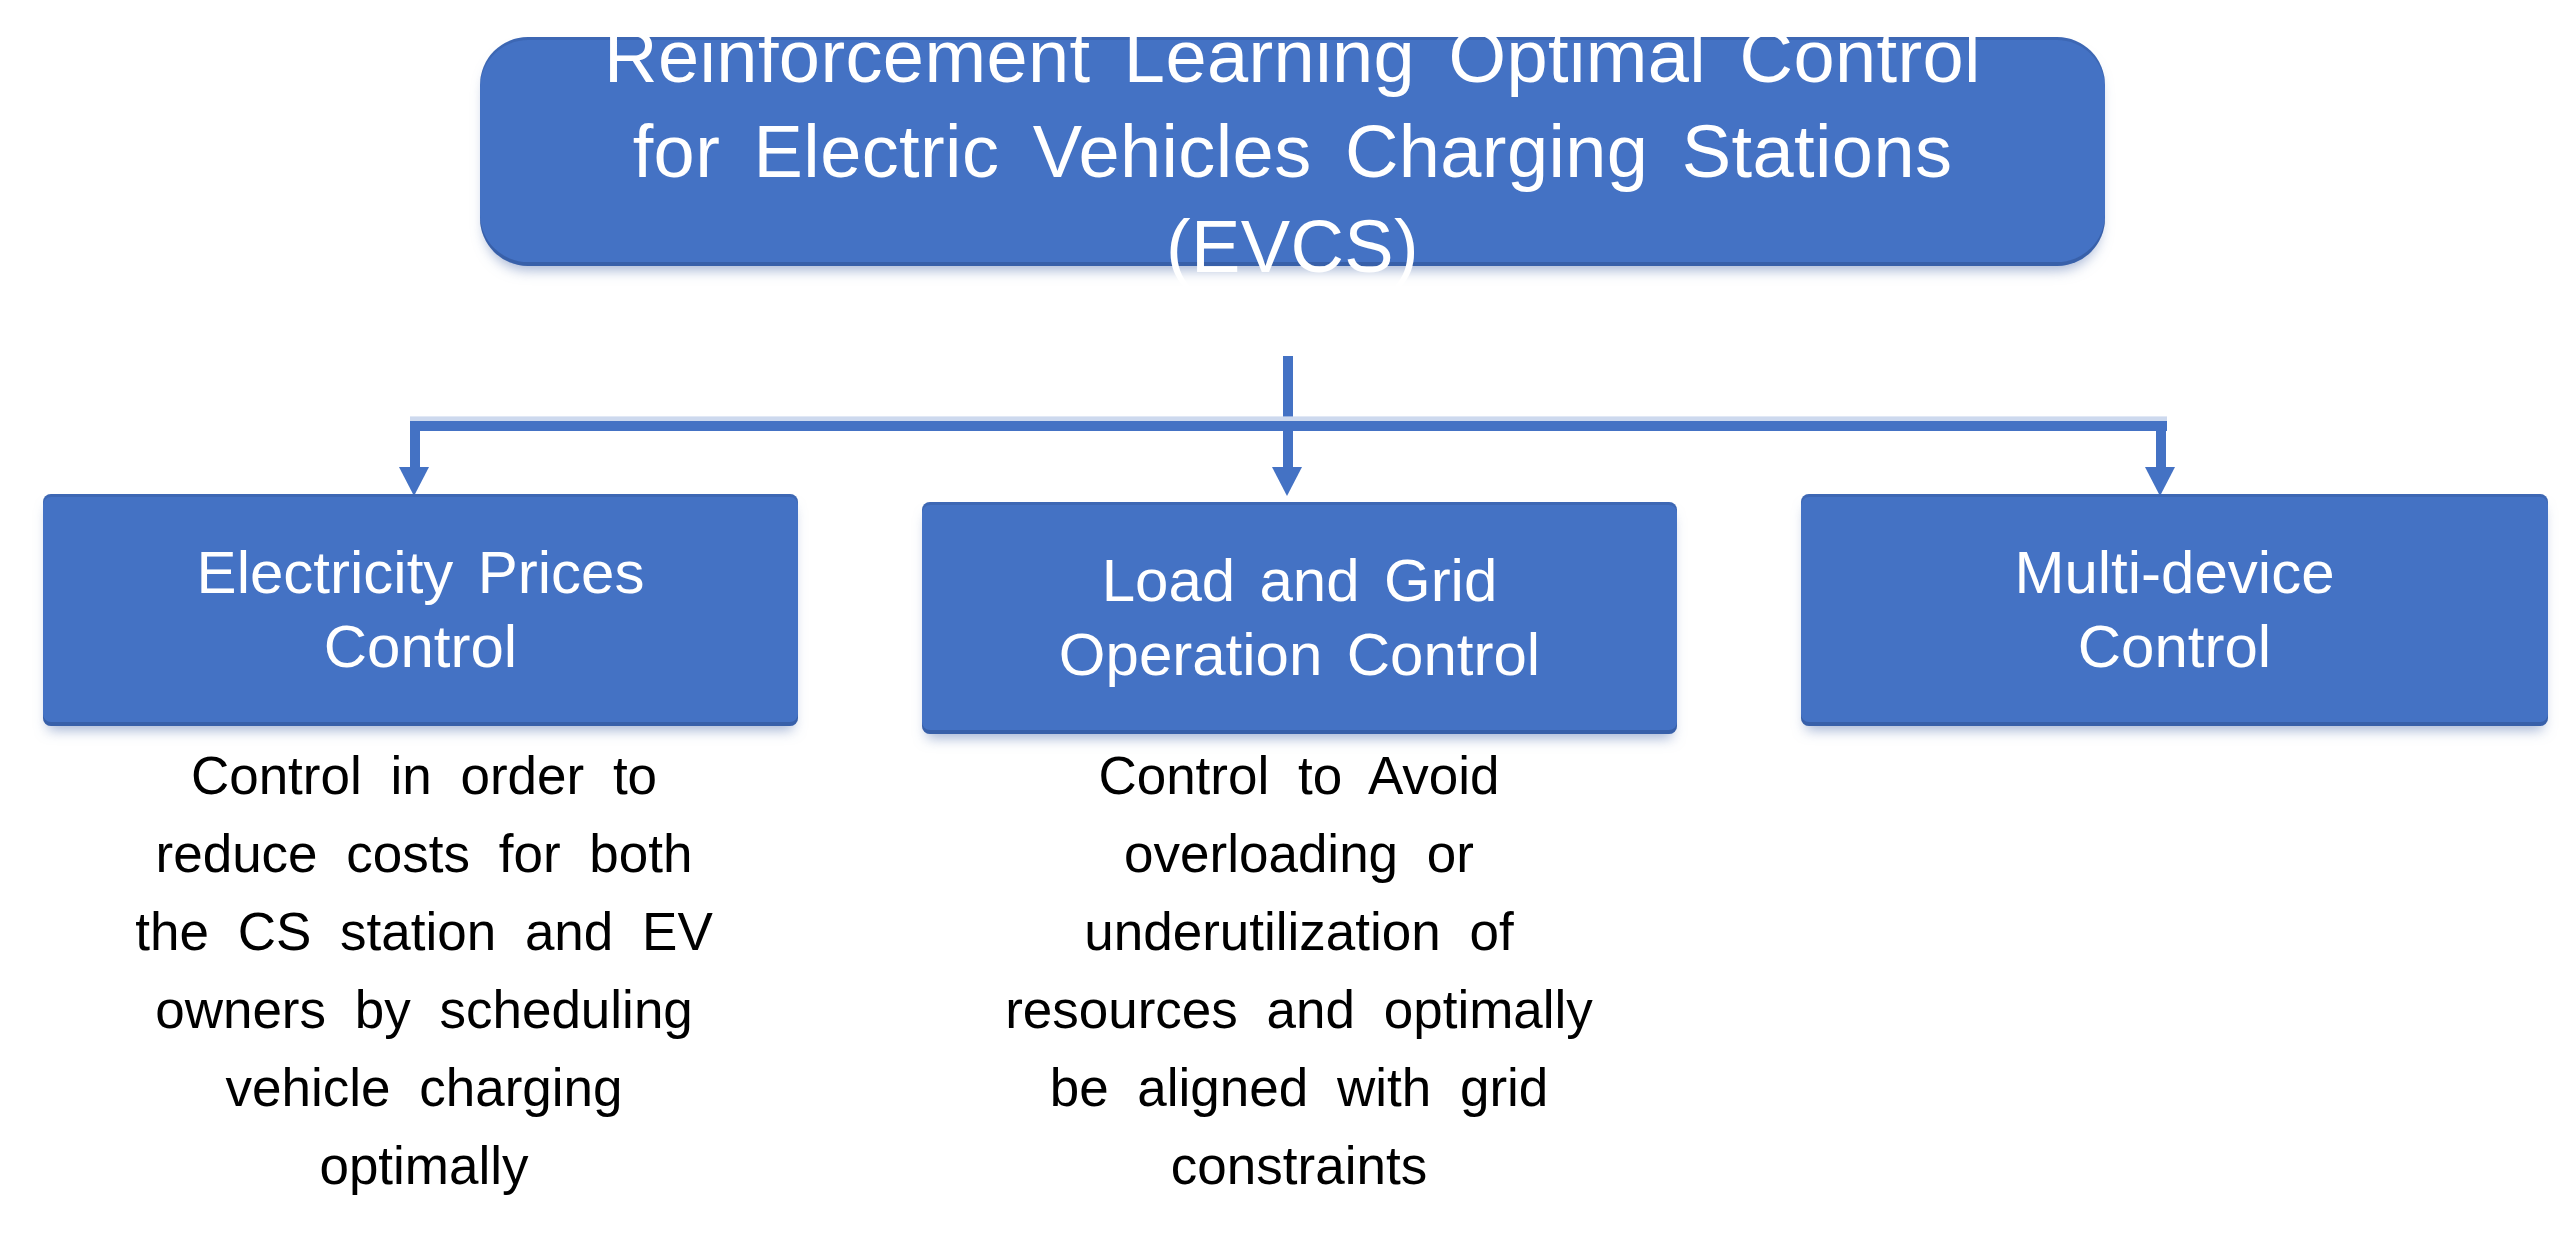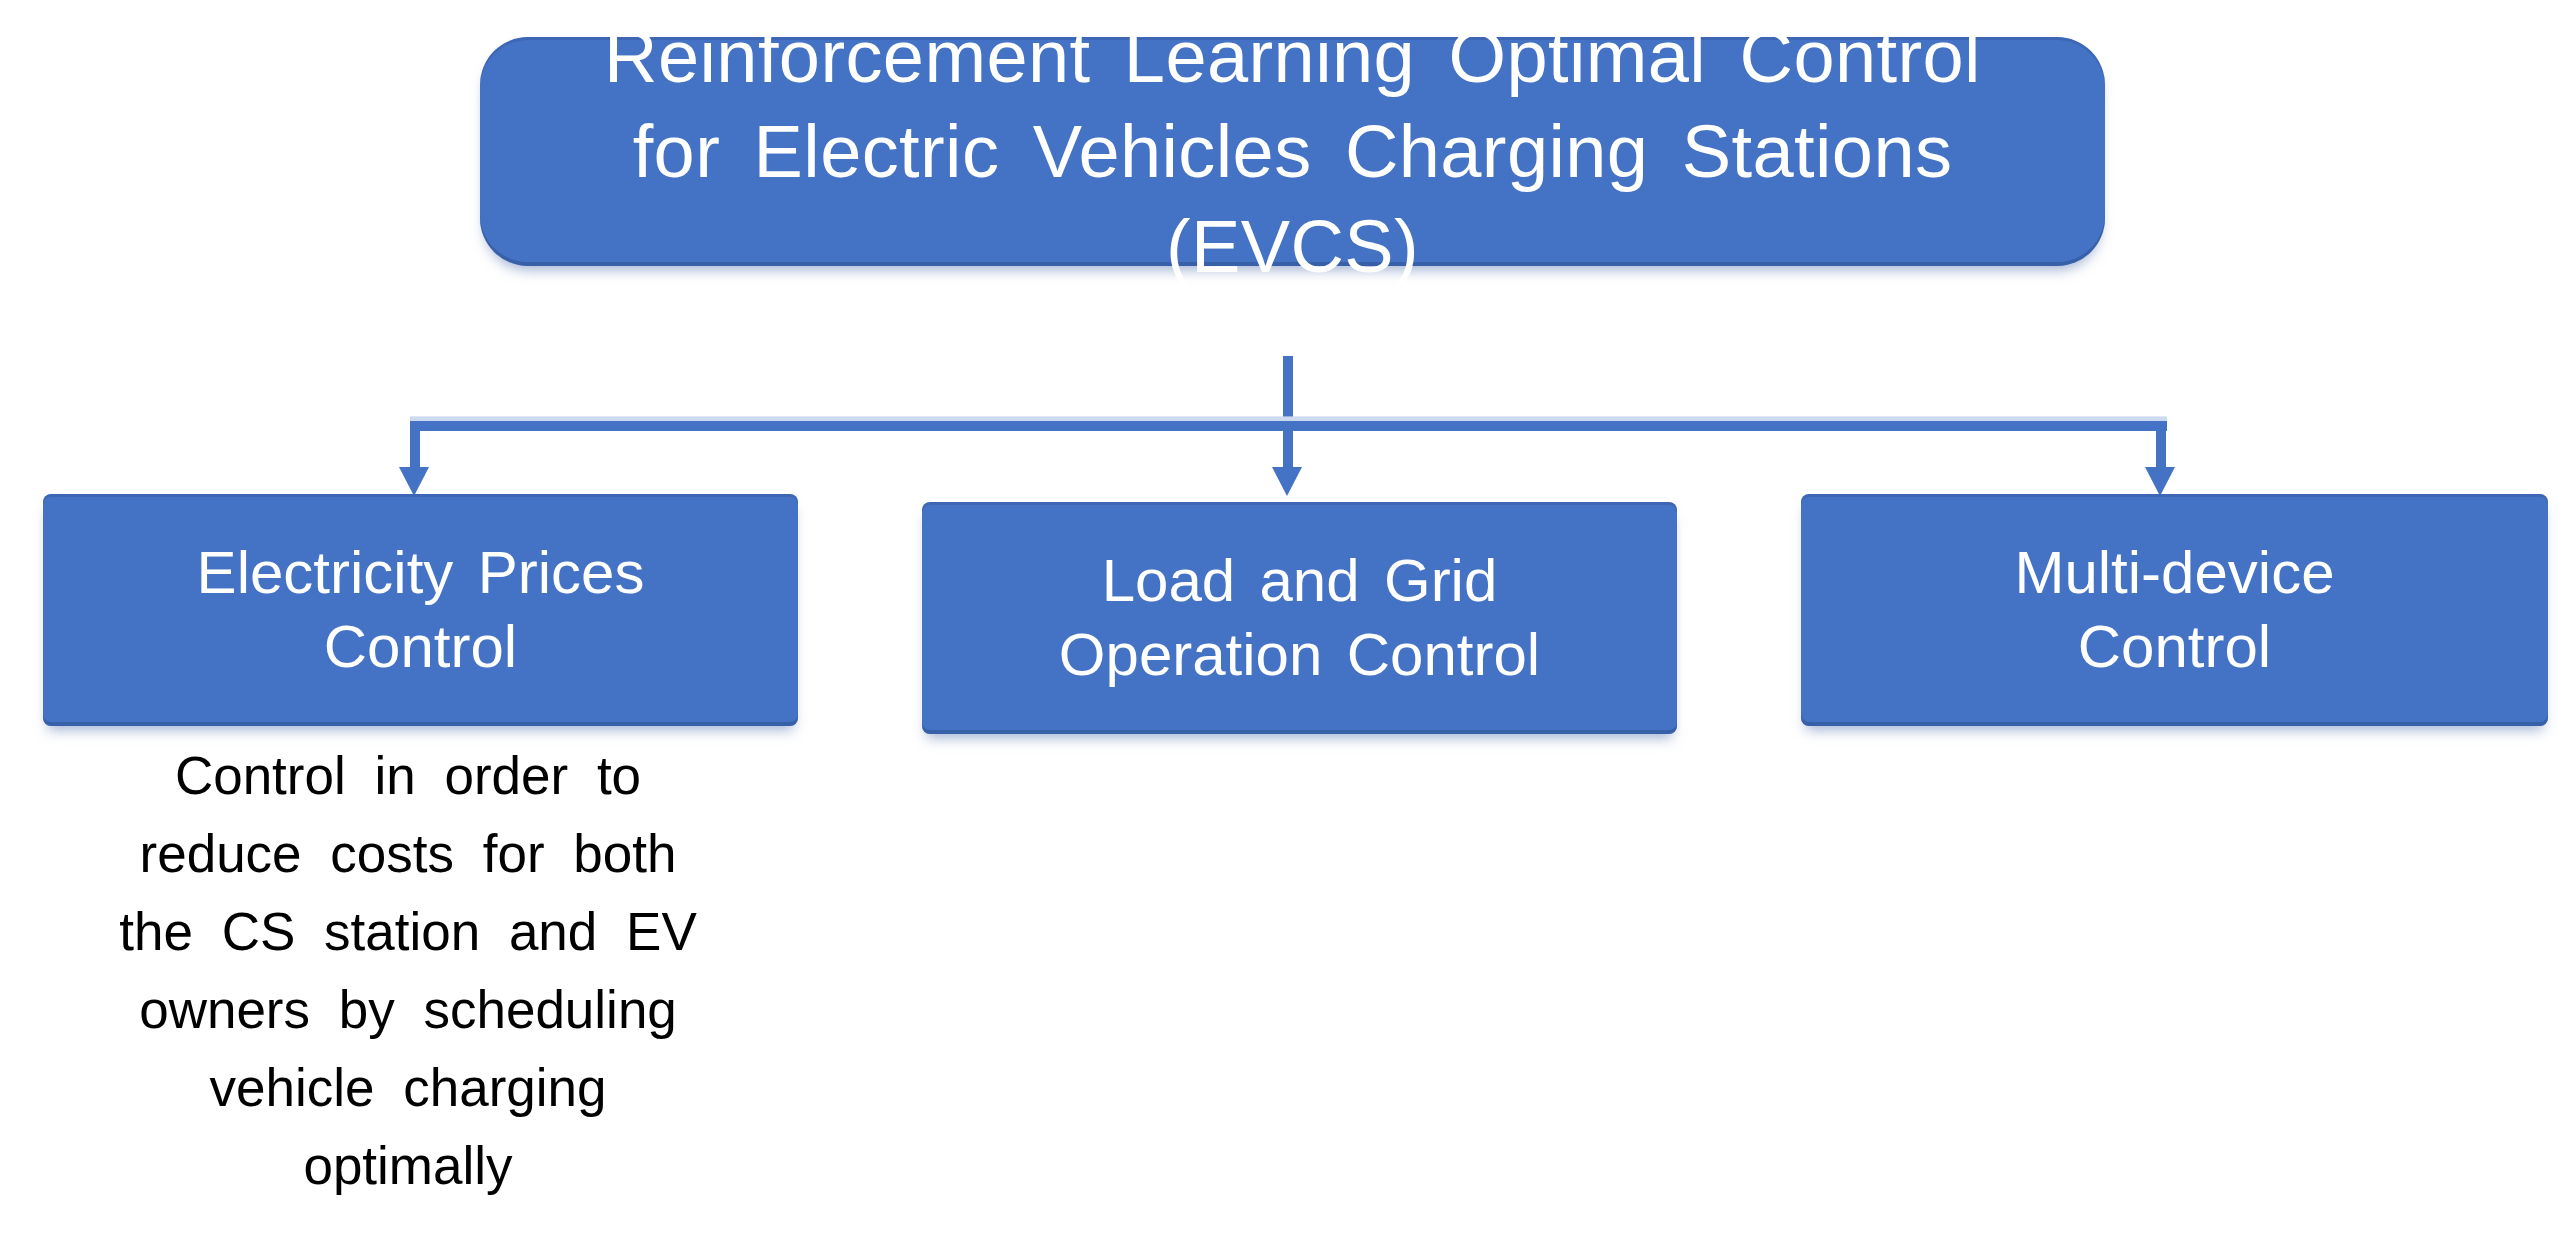--- a/index.html
+++ b/index.html
@@ -87,21 +87,21 @@
   .branch-desc {
     position: absolute;
     top: 737px;
     color: var(--body-text, #000000);
     font-size: 53px;
     line-height: 78px;
     text-align: center;
     white-space: pre-line;
     word-spacing: 14px;
   }
-  .desc-1 { left: 11px;   width: 794px; }
+  .desc-1 { left: 27px;   width: 794px; }
   .desc-2 { left: 902px; width: 794px; }
   .desc-3 { left: 1777px; width: 799px; }
 </style>
 </head>
 <body>
 
 <div class="canvas">
 
   <div class="node root-node">
     <div class="node-title">Reinforcement Learning Optimal Control
@@ -130,15 +130,21 @@
     <div class="node-title">Multi-device
 Control</div>
   </div>
 
   <div class="branch-desc desc-1">Control in order to
 reduce costs for both
 the CS station and EV
 owners by scheduling
 vehicle charging
 optimally</div>
+  <div class="branch-desc desc-2">Control to Avoid
+overloading or
+underutilization of
+resources and optimally
+be aligned with grid
+constraints</div>
 
 </div>
 
 
 </body></html>

